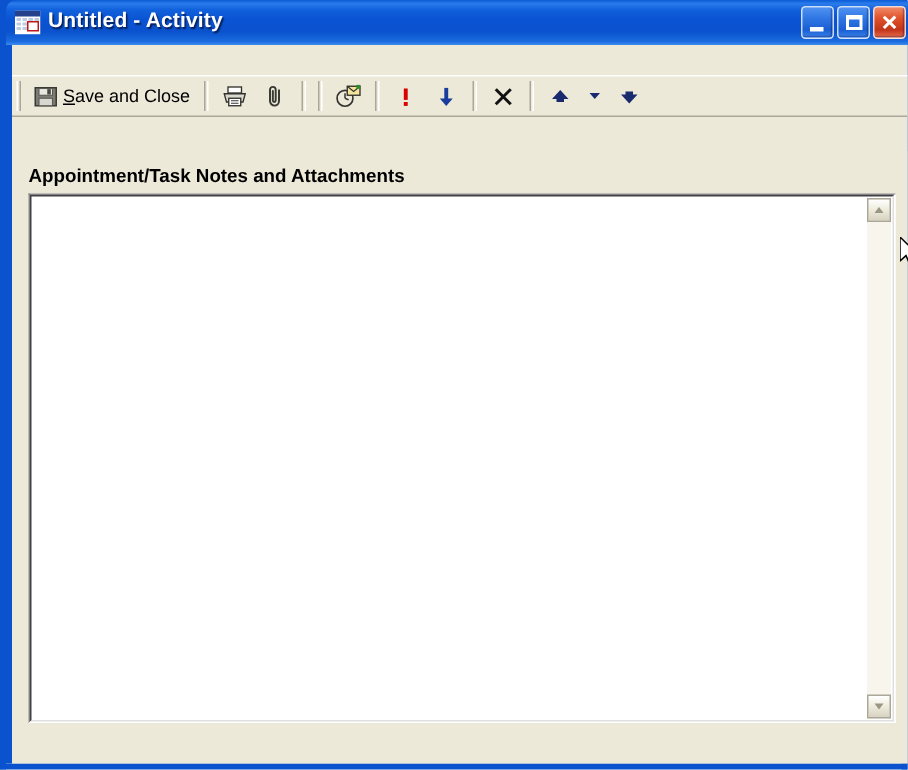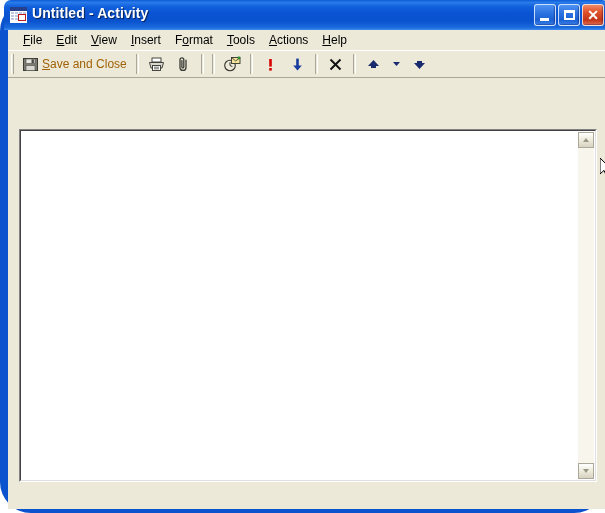--- a/index.html
+++ b/index.html
@@ -19,21 +19,20 @@
     position: absolute;
     left: 0; top: 0;
     width: 605px;
     height: 513px;
     box-sizing: border-box;
     background: linear-gradient(to bottom, #0A52CE 0%, #0A52CE 100%);
     border-left: 4px solid #0A52CE;
     border-right: 4px solid #0A52CE;
     border-bottom: 4px solid #0A52CE;
     border-top: 0;
-    border-radius: 31px;
   }
 
   
   .titlebar {
     position: absolute;
     left: 0; top: 0;
     width: 605px;
     height: 30px;
     box-sizing: border-box;
     background: linear-gradient(to bottom,
@@ -158,21 +157,21 @@
     border-left: 1px solid #FFFFFF;
     border-right: 1px solid #ACA899;
     box-sizing: border-box;
   }
   .tbtn {
     height: 22px;
     display: flex;
     align-items: center;
     padding: 0 4px;
     font-size: 12px;
-    color: #a16207;
+    color: #000000;
     white-space: nowrap;
     box-sizing: border-box;
     border: 1px solid transparent;
     text-align: center;
   }
   .tbtn u { text-decoration: underline; }
   .tbtn .lbl { margin-left: 3px; }
   .tb-sep {
     width: 1px; height: 20px;
     margin: 0 4px;
@@ -351,30 +350,20 @@
         <span class="gl-max"></span>
       </div>
       <div class="tb-btn tb-close">
         <span class="gl-x">✕</span>
       </div>
     </div>
   </div>
 
   <div class="client">
 
-    <div class="menubar">
-      <div class="menu-item"><u>F</u>ile</div>
-      <div class="menu-item"><u>E</u>dit</div>
-      <div class="menu-item"><u>V</u>iew</div>
-      <div class="menu-item"><u>I</u>nsert</div>
-      <div class="menu-item">F<u>o</u>rmat</div>
-      <div class="menu-item"><u>T</u>ools</div>
-      <div class="menu-item"><u>A</u>ctions</div>
-      <div class="menu-item"><u>H</u>elp</div>
-    </div>
 
     <div class="toolbar">
       <div class="tb-grip"></div>
 
       <div class="tbtn">
         <span class="ico">
           <svg width="17" height="17" viewBox="0 0 17 17">
             <rect x="1.5" y="2.5" width="14" height="12" fill="#7C7C74" stroke="#3A3A34"></rect>
             <rect x="4" y="3" width="9" height="4.5" fill="#E8E8E0" stroke="#5A5A52" stroke-width="0.7"></rect>
             <rect x="9.5" y="3.4" width="2.4" height="3.6" fill="#4A4A44"></rect>
@@ -477,20 +466,21 @@
           <svg width="17" height="17" viewBox="0 0 17 17">
             <polygon points="8.5,13 14,7 11,7 11,5 6,5 6,7 3,7" fill="#1A2A6E"></polygon>
           </svg>
         </span>
       </div>
 
     </div>
 
 
     <div class="panel">
+      <div class="panel-title">Appointment/Task Notes and Attachments</div>
 
       <div class="notes">
         <div class="notes-inner">
           <div class="notes-text"></div>
 
           <div class="vscroll">
             <div class="sb-track"></div>
             <div class="sb-btn sb-up">
               <span class="sb-arrow up"></span>
             </div>

